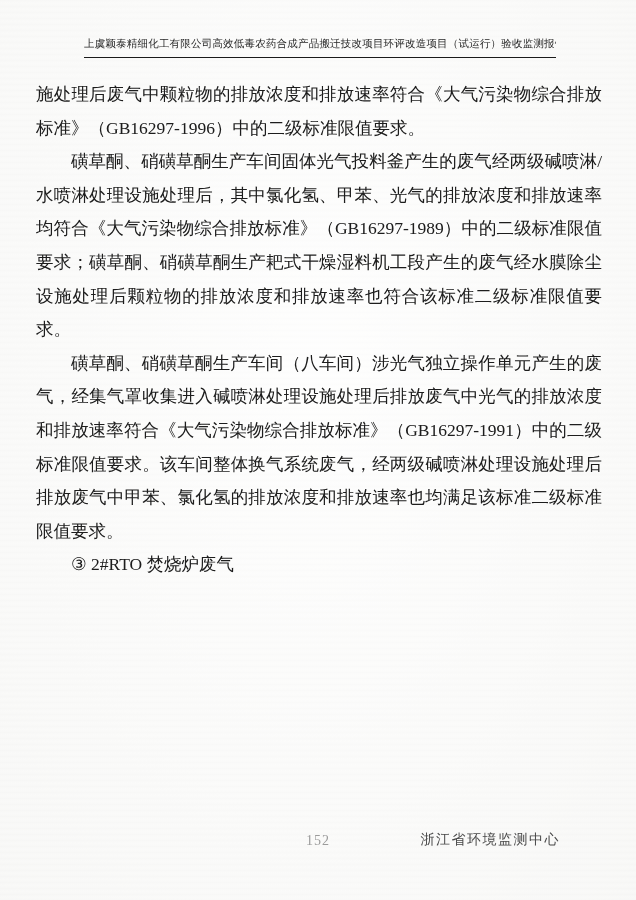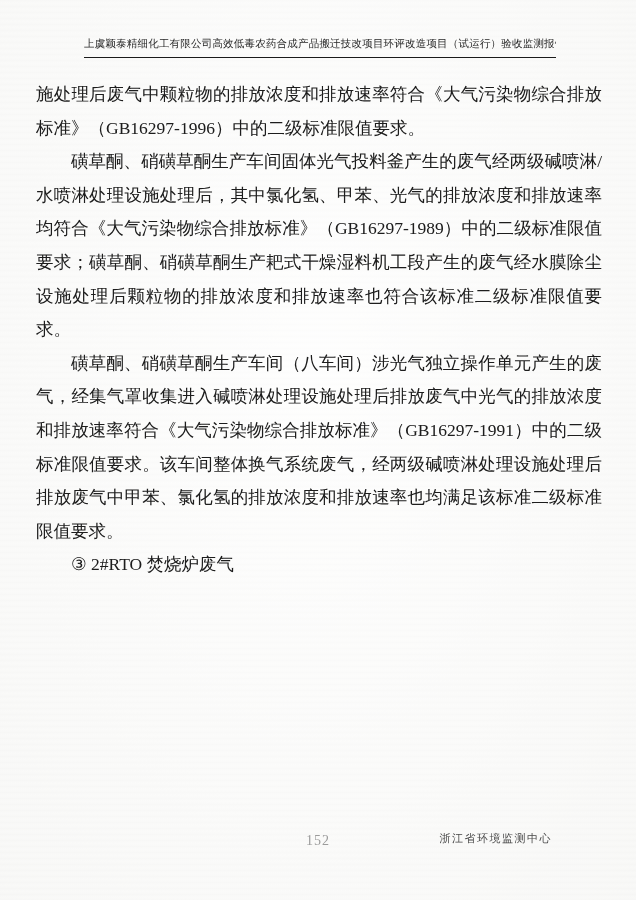--- a/index.html
+++ b/index.html
@@ -43,22 +43,22 @@
   .body-text p.no-indent { text-indent:0; }
 
   .page-number {
     position:absolute; top:833px; left:0; right:0;
     text-align:center;
     font-size:14px;
     color:#9a9a9a;
     letter-spacing:1px;
   }
   .footer-org {
-    position:absolute; top:831px; right:84px;
-    font-size:11px;
+    position:absolute; top:831px; right:76px;
+    font-size:14px;
     color:#4a4a4a;
     letter-spacing:1.5px;
   }
 </style>
 </head>
 <body>
 
 <div class="page">
   <div class="scan-soften">
     <div class="header">上虞颖泰精细化工有限公司高效低毒农药合成产品搬迁技改项目环评改造项目（试运行）验收监测报告（修订版）</div>

